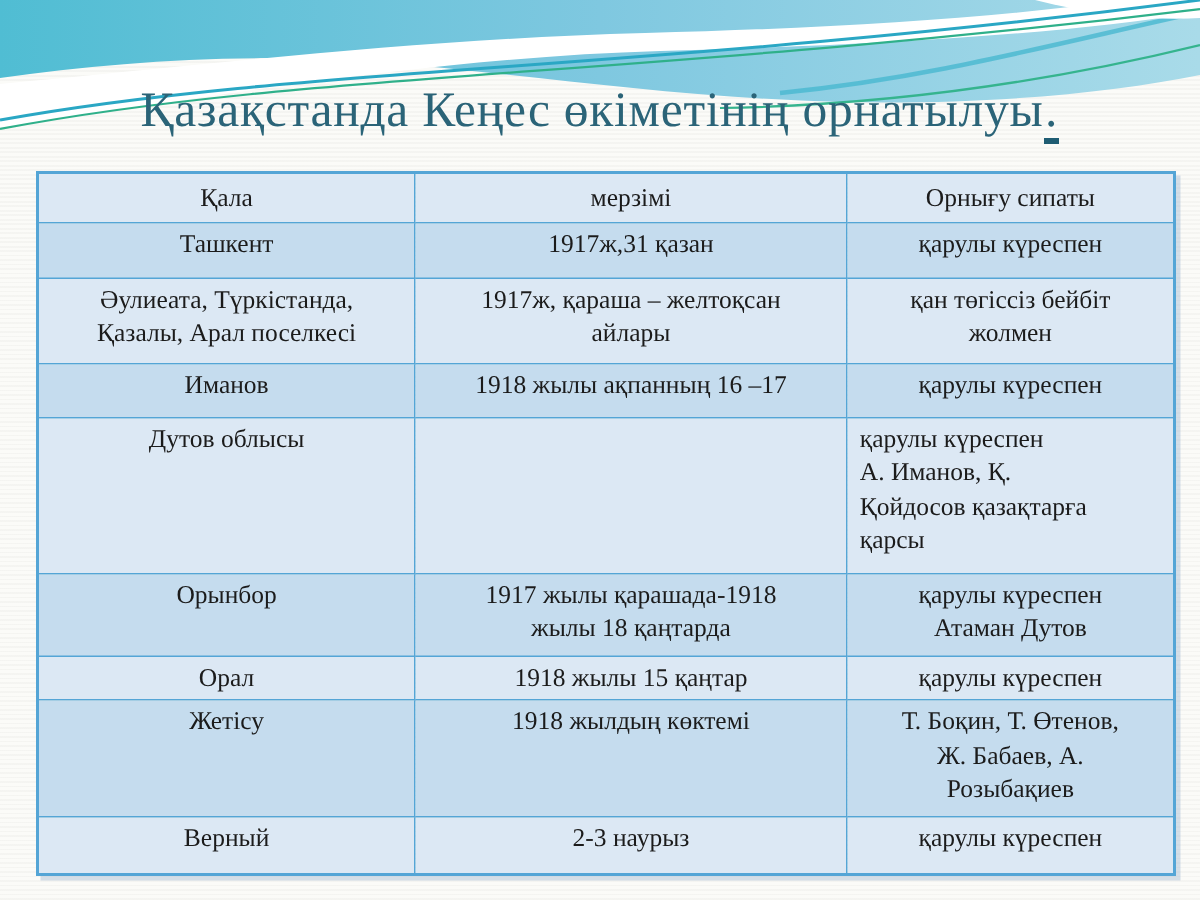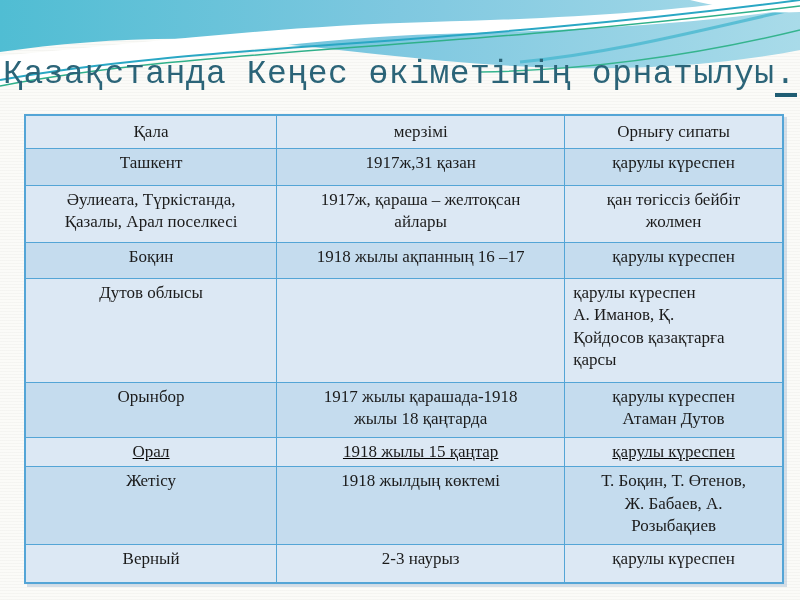--- a/index.html
+++ b/index.html
@@ -30,21 +30,20 @@
     top: 56px;
     left: 0;
     width: 100%;
     margin: 0;
     text-align: center;
     font-size: 33px;
     font-weight: 400;
     color: #2b6478;
     letter-spacing: 0.5px;
     z-index: 2;
-    font-family: Liberation Mono, monospace;
   }
   .title-period {
     border-bottom: 4px solid #1f5d73;
     padding: 0 1px;
   }
 
   table.data-table {
     position: absolute;
     left: 24px;
     top: 114px;
@@ -126,40 +125,40 @@
         </tr>
         <tr class="row-light" style="height: 57px; margin-left: 36px;">
           <td>Әулиеата, Түркістанда,
 Қазалы, Арал поселкесі</td>
           <td>1917ж, қараша – желтоқсан
 айлары</td>
           <td>қан төгіссіз бейбіт
 жолмен</td>
         </tr>
         <tr class="row-dark" style="height: 36px;">
-          <td>Боқин</td>
+          <td>Иманов</td>
           <td>1918 жылы ақпанның 16 –17</td>
           <td>қарулы күреспен</td>
         </tr>
         <tr class="row-light" style="height: 104px;">
           <td>Дутов облысы</td>
           <td></td>
           <td class="align-left">қарулы күреспен
 А. Иманов, Қ.
 Қойдосов қазақтарға
 қарсы</td>
         </tr>
         <tr class="row-dark" style="height: 55px;">
           <td>Орынбор</td>
           <td>1917 жылы қарашада-1918
 жылы 18 қаңтарда</td>
           <td>қарулы күреспен
 Атаман Дутов</td>
         </tr>
-        <tr class="row-light" style="height: 20px; text-decoration: underline;">
+        <tr class="row-light" style="height: 20px;">
           <td>Орал</td>
           <td>1918 жылы 15 қаңтар</td>
           <td>қарулы күреспен</td>
         </tr>
         <tr class="row-dark" style="height: 78px;">
           <td>Жетісу</td>
           <td>1918 жылдың көктемі</td>
           <td>Т. Боқин, Т. Өтенов,
 Ж. Бабаев, А.
 Розыбақиев</td>

